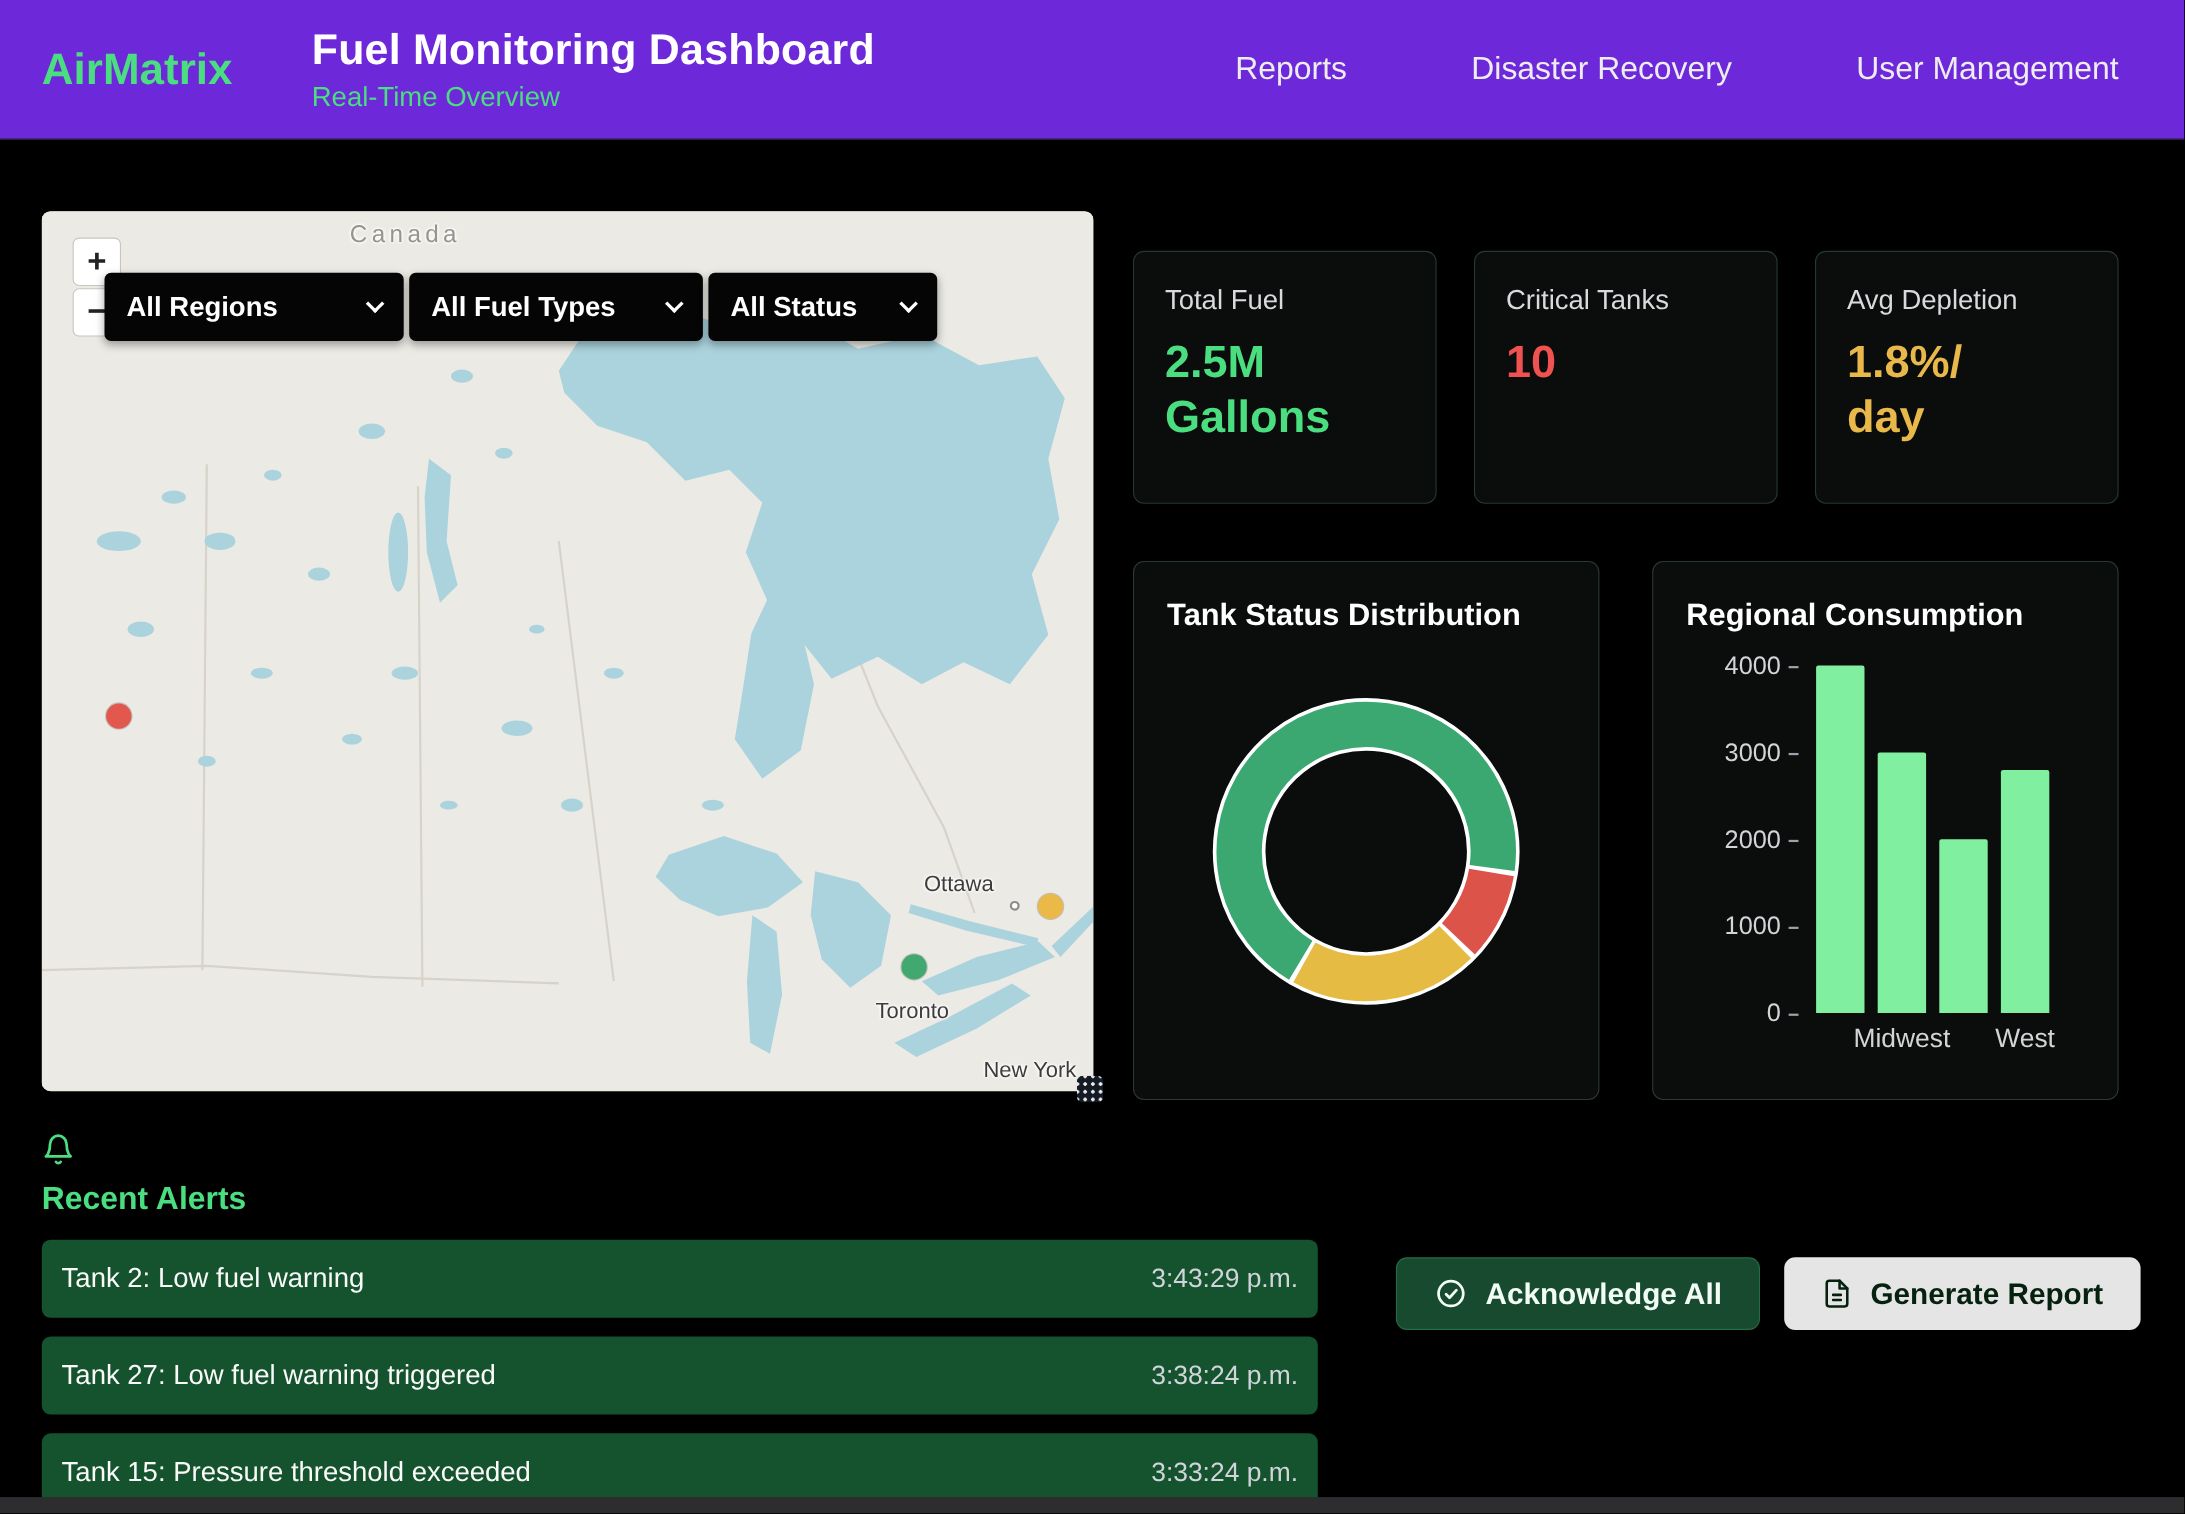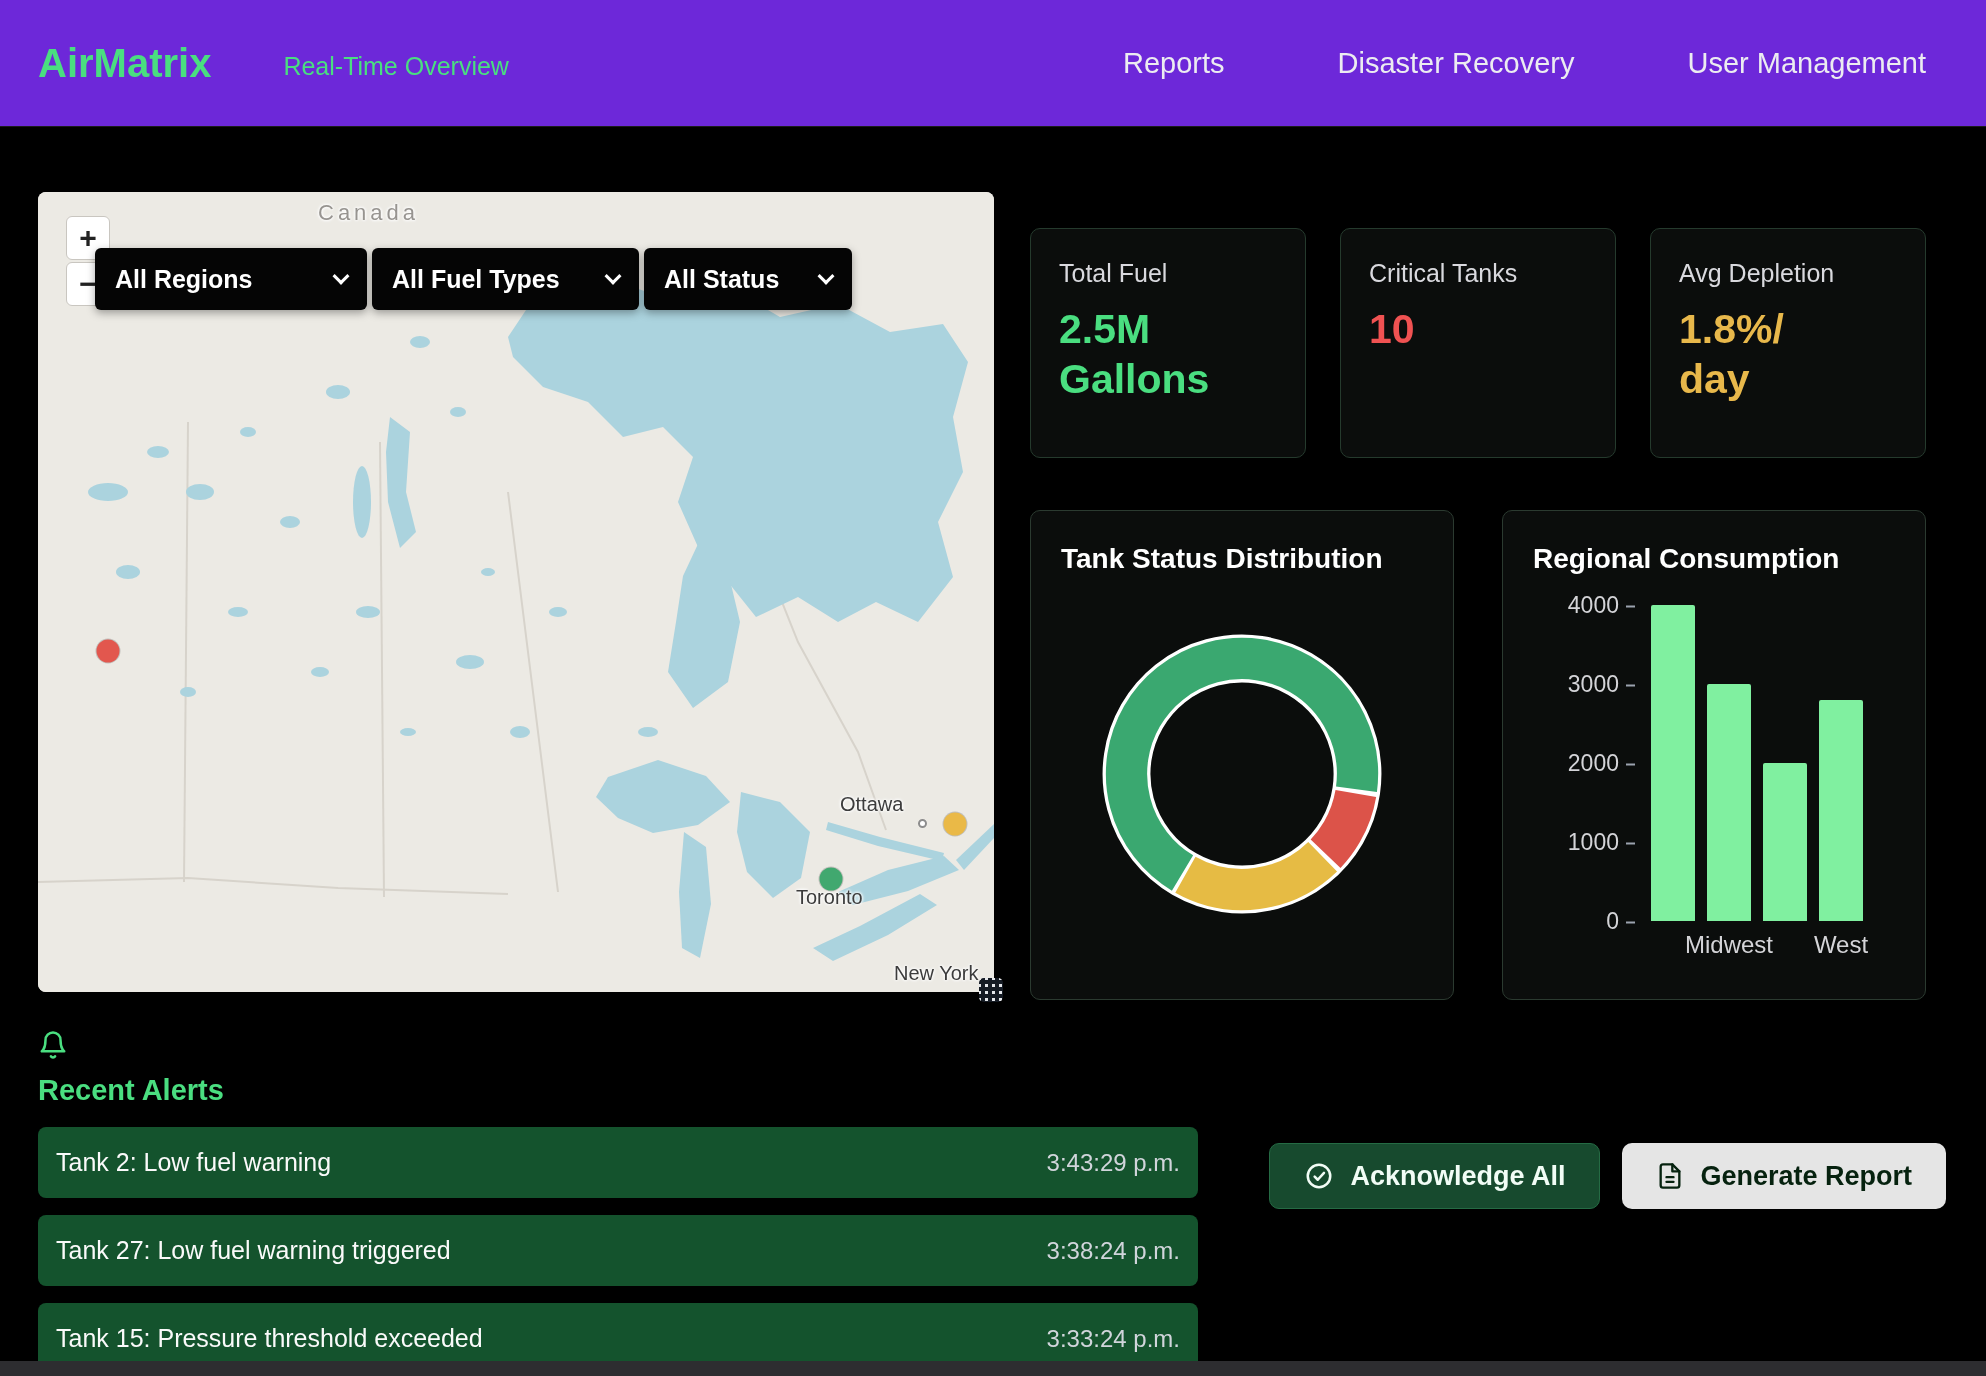--- a/index.html
+++ b/index.html
@@ -75,20 +75,21 @@
 
   .bottom-strip { position:absolute; left:0; bottom:0; width:100%; height:15px; background:#2d2d30; cursor:pointer; }
 </style>
 </head>
 <body>
 <div class="screen">
 
 <header>
   <div class="brand">AirMatrix</div>
   <div class="title-block">
+    <h1>Fuel Monitoring Dashboard</h1>
     <div class="subtitle">Real-Time Overview</div>
   </div>
   <nav>
     <a>Reports</a>
     <a>Disaster Recovery</a>
     <a>User Management</a>
   </nav>
 </header>
 
 <main>
@@ -141,21 +142,21 @@
                 <ellipse cx="610" cy="540" rx="10" ry="5"></ellipse>
             <ellipse cx="370" cy="540" rx="8" ry="4"></ellipse>
                 <ellipse cx="450" cy="380" rx="7" ry="4"></ellipse>
             <ellipse cx="70" cy="300" rx="20" ry="9"></ellipse>
           </g>
         </svg>
 
         <span class="map-label country-label" style="left:280px; top:8px;">Canada</span>
         <span class="map-label city-label" style="left:802px; top:601px;">Ottawa</span>
         <span class="city-dot" style="left:880px; top:627px;"></span>
-        <span class="map-label city-label" style="left:758px; top:666px;margin-top:28px;">Toronto</span>
+        <span class="map-label city-label" style="left:758px; top:688px;margin-top:28px;">Toronto</span>
         <span class="map-label city-label" style="left:856px; top:770px;">New York</span>
 
         <div class="markers">
               <div class="map-marker" style="left: 7.3%; top: 57.4%; background: rgb(226, 87, 78);"></div>
               <div class="map-marker" style="left: 95.9%; top: 79%; background: rgb(234, 185, 71);"></div>
               <div class="map-marker" style="left: 83%; top: 85.9%; background: rgb(65, 168, 111);"></div>
             </div>
 
         <div class="zoom-ctrl">
           <button>+</button>

